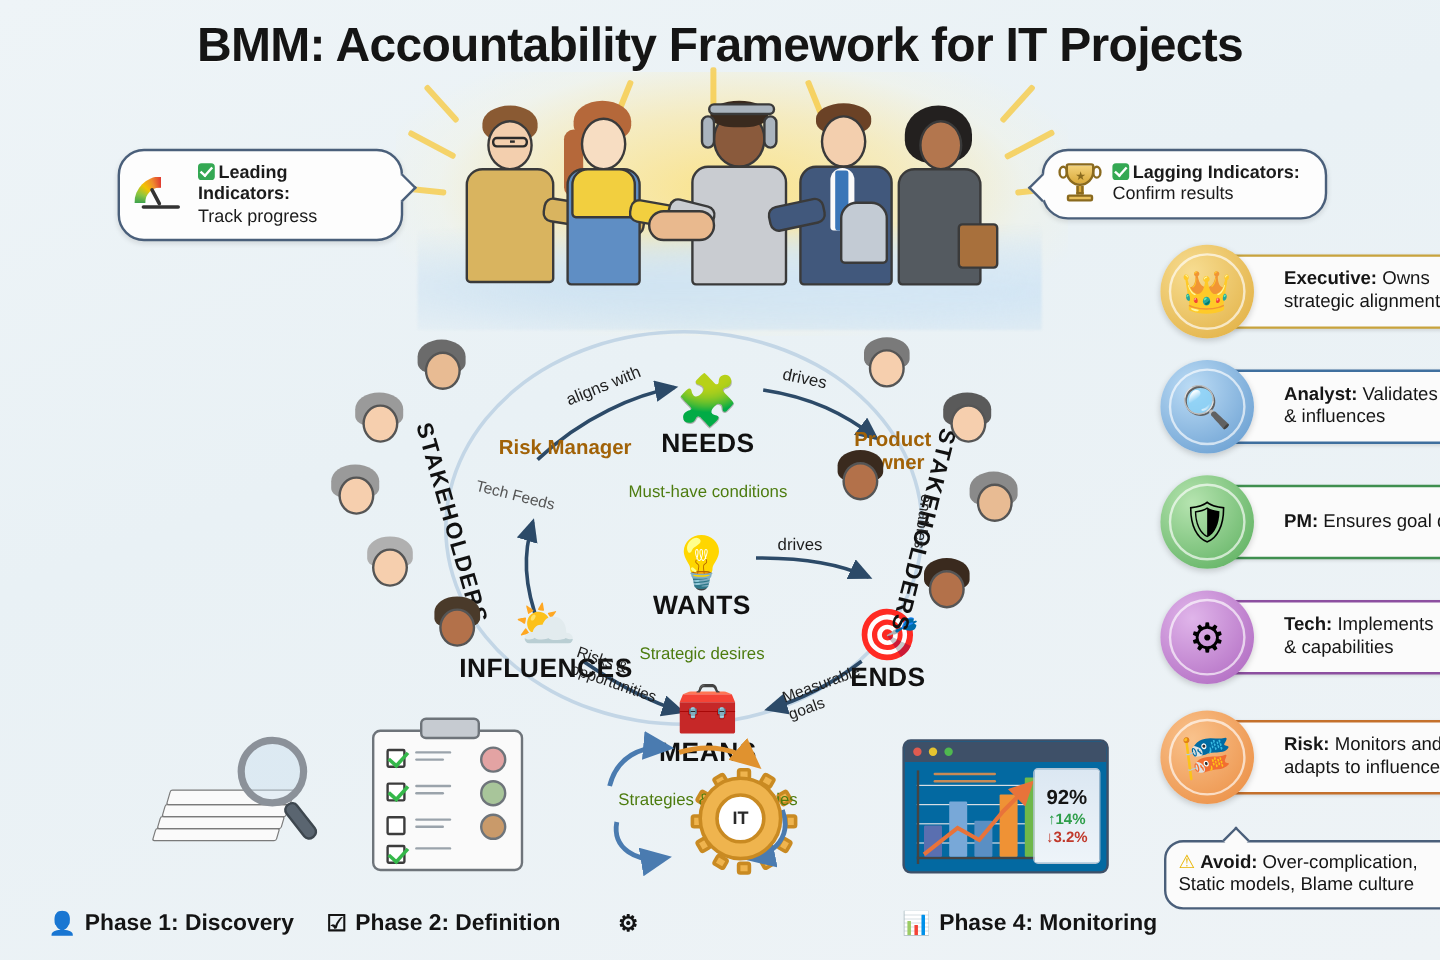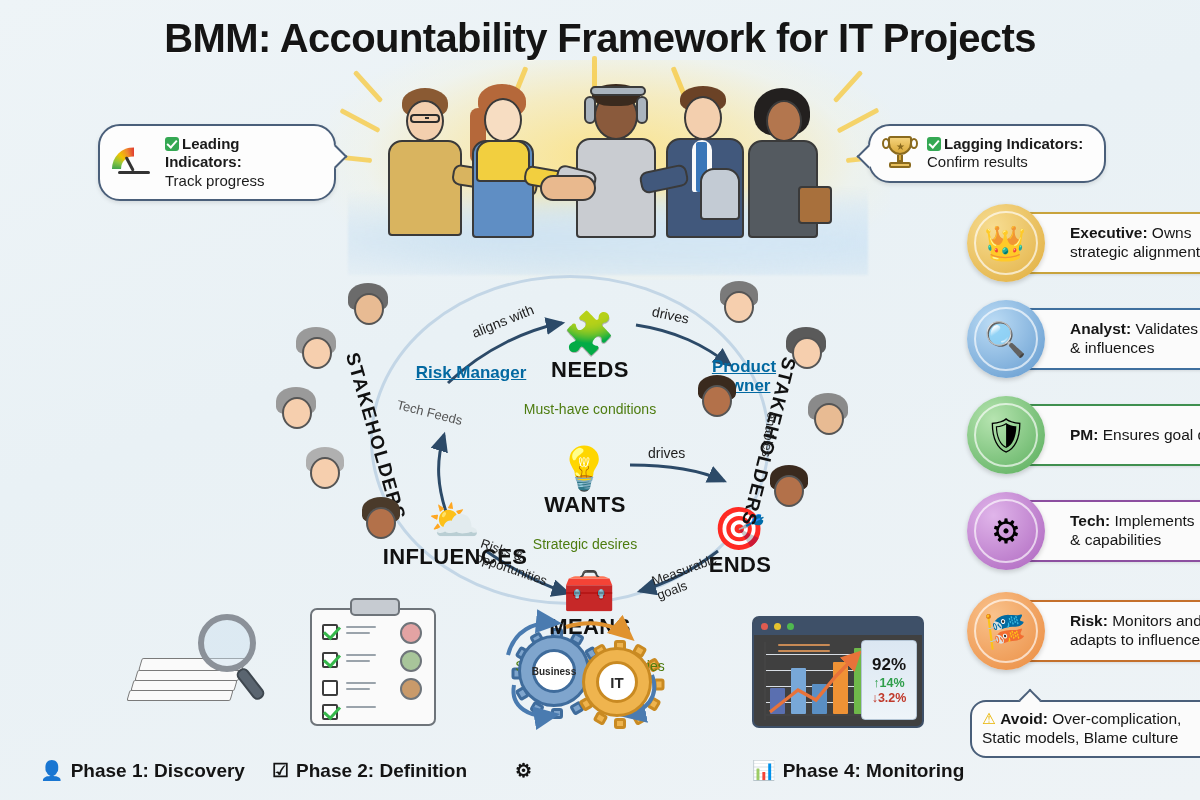--- a/index.html
+++ b/index.html
@@ -112,21 +112,21 @@
   .hicon { font-size: 42px; line-height: 1; margin-bottom: 2px; }
 
   .arrowlbl { position:absolute; font-size:14px; color:#1d1d1d; font-weight:500; }
   .vert-stake {
     position:absolute; font-weight:bold; font-size:19px; letter-spacing:1.5px; color:#111;
   }
   #stake-left { left: 62px; top: 85px; transform: rotate(74deg); transform-origin: 0 0; }
   #stake-right { left: 500px; top: 95px; transform: rotate(104deg); transform-origin: 0 0; }
   .sublbl { position:absolute; font-size:13px; color:#222; }
 
-  .role-lbl { position:absolute; font-weight:bold; font-size:17px; color:#0369a1; text-align:center;text-decoration:underline; }
+  .role-lbl { position:absolute; font-weight:bold; font-size:17px; color:#a16207; text-align:center; }
 
   .face { position:absolute; border-radius:50%; border:2px solid #555;
           background:#f6cfae; } .face.d { background:#b3714a; } .face.m { background:#e8bb93; }
   .facehair { position:absolute; border-radius:50% 50% 30% 30%; }
 
   svg.arrows { position:absolute; left:0; top:0; width:560px; height:360px; overflow:visible; }
 
   
   .rolecard {
     position:absolute; left:1024px; width:230px; height:62px;
@@ -182,21 +182,21 @@
 
   
   #p3art { left:500px; top:615px; width:180px; height:110px; }
   .gear { position:absolute; border-radius:50%; display:flex; align-items:center; justify-content:center;
           font-weight:bold; color:#2a2a2a; }
   .gear .gin { border-radius:50%; background:#fff; display:flex; align-items:center; justify-content:center; }
   .gtooth { position:absolute; border-radius:3px; }
 
   
   #p4art { left:752px; top:616px; width:172px; height:112px;
-           background:#404040; border:2.4px solid #3e5068; border-radius:7px; overflow:hidden; }
+           background:#0369a1; border:2.4px solid #3e5068; border-radius:7px; overflow:hidden; }
   .p4bar-top { position:absolute; left:0; top:0; right:0; height:17px; background:#3e5068; }
   .dot { position:absolute; top:5px; width:7px; height:7px; border-radius:50%; }
   .chartbar { position:absolute; bottom:12px; border-radius:1px; }
   .kpi { position:absolute; right:5px; top:22px; width:56px; height:80px;
          background:linear-gradient(#dbe7f2,#eef4f9); border:1.4px solid #b3c4d4; border-radius:4px;
          display:flex; flex-direction:column; align-items:center; justify-content:center; gap:1px; }
   .kpi .k1 { font-size:17px; font-weight:bold; color:#151515; }
   .kpi .k2 { font-size:12.5px; font-weight:bold; color:#2e9e4a; }
   .kpi .k3 { font-size:12.5px; font-weight:bold; color:#c0392b; }
   .gridline { position:absolute; left:10px; right:60px; height:1px; background:#d8dee4; }
@@ -457,37 +457,20 @@
         </marker>
       <marker id="ao" markerWidth="7" markerHeight="7" refX="5" refY="3" orient="auto">
           <path d="M0,0 L6.5,3 L0,6 z" fill="#e0922f"></path>
         </marker>
     </defs>
     <path d="M8,40 C14,16 34,6 56,8" stroke="#4a7bb0" stroke-width="4" fill="none" marker-end="url(#ab)"></path>
     <path d="M66,12 C92,4 116,10 130,22" stroke="#e0922f" stroke-width="4" fill="none" marker-end="url(#ao)"></path>
     <path d="M152,60 C160,82 146,96 126,100" stroke="#4a7bb0" stroke-width="4" fill="none" marker-end="url(#ab)"></path>
     <path d="M14,70 C10,92 30,104 54,100" stroke="#4a7bb0" stroke-width="4" fill="none" marker-end="url(#ab)"></path>
   </svg>
-  <div class="gear" style="left:18px; top:20px; width:72px; height:72px; background:#7fa5cd; border:3px solid #3f6c9c;">
-    <div class="gin" style="width:44px;height:44px;border:3px solid #3f6c9c;font-size:10px;">
-      <span>Business</span>
-    </div>
-  <div class="gtooth" style="width: 12px; height: 11px; background: rgb(127, 165, 205); border: 3px solid rgb(63, 108, 156); left: 30px; top: 30px; transform: rotate(0deg) translateY(-40px); z-index: -1;"></div>
-      <div class="gtooth" style="width: 12px; height: 11px; background: rgb(127, 165, 205); border: 3px solid rgb(63, 108, 156); left: 30px; top: 30px; transform: rotate(30deg) translateY(-40px); z-index: -1;"></div>
-      <div class="gtooth" style="width: 12px; height: 11px; background: rgb(127, 165, 205); border: 3px solid rgb(63, 108, 156); left: 30px; top: 30px; transform: rotate(60deg) translateY(-40px); z-index: -1;"></div>
-      <div class="gtooth" style="width: 12px; height: 11px; background: rgb(127, 165, 205); border: 3px solid rgb(63, 108, 156); left: 30px; top: 30px; transform: rotate(90deg) translateY(-40px); z-index: -1;"></div>
-      <div class="gtooth" style="width: 12px; height: 11px; background: rgb(127, 165, 205); border: 3px solid rgb(63, 108, 156); left: 30px; top: 30px; transform: rotate(120deg) translateY(-40px); z-index: -1;"></div>
-      <div class="gtooth" style="width: 12px; height: 11px; background: rgb(127, 165, 205); border: 3px solid rgb(63, 108, 156); left: 30px; top: 30px; transform: rotate(150deg) translateY(-40px); z-index: -1;"></div>
-      <div class="gtooth" style="width: 12px; height: 11px; background: rgb(127, 165, 205); border: 3px solid rgb(63, 108, 156); left: 30px; top: 30px; transform: rotate(180deg) translateY(-40px); z-index: -1;"></div>
-      <div class="gtooth" style="width: 12px; height: 11px; background: rgb(127, 165, 205); border: 3px solid rgb(63, 108, 156); left: 30px; top: 30px; transform: rotate(210deg) translateY(-40px); z-index: -1;"></div>
-      <div class="gtooth" style="width: 12px; height: 11px; background: rgb(127, 165, 205); border: 3px solid rgb(63, 108, 156); left: 30px; top: 30px; transform: rotate(240deg) translateY(-40px); z-index: -1;"></div>
-      <div class="gtooth" style="width: 12px; height: 11px; background: rgb(127, 165, 205); border: 3px solid rgb(63, 108, 156); left: 30px; top: 30px; transform: rotate(270deg) translateY(-40px); z-index: -1;"></div>
-      <div class="gtooth" style="width: 12px; height: 11px; background: rgb(127, 165, 205); border: 3px solid rgb(63, 108, 156); left: 30px; top: 30px; transform: rotate(300deg) translateY(-40px); z-index: -1;"></div>
-      <div class="gtooth" style="width: 12px; height: 11px; background: rgb(127, 165, 205); border: 3px solid rgb(63, 108, 156); left: 30px; top: 30px; transform: rotate(330deg) translateY(-40px); z-index: -1;"></div>
-    </div>
   <div class="gear" style="left:82px; top:32px; width:70px; height:70px; background:#eeb košt;"></div>
   <div class="gear" style="left:82px; top:32px; width:70px; height:70px; background:#efb44e; border:3px solid #c98a22;">
     <div class="gin" style="width:42px;height:42px;border:3px solid #c98a22;font-size:15px;text-align:center;">
       <span>IT</span>
     </div>
   <div class="gtooth" style="width: 12px; height: 11px; background: rgb(239, 180, 78); border: 3px solid rgb(201, 138, 34); left: 29px; top: 29px; transform: rotate(0deg) translateY(-39px); z-index: -1;"></div>
       <div class="gtooth" style="width: 12px; height: 11px; background: rgb(239, 180, 78); border: 3px solid rgb(201, 138, 34); left: 29px; top: 29px; transform: rotate(30deg) translateY(-39px); z-index: -1;"></div>
       <div class="gtooth" style="width: 12px; height: 11px; background: rgb(239, 180, 78); border: 3px solid rgb(201, 138, 34); left: 29px; top: 29px; transform: rotate(60deg) translateY(-39px); z-index: -1;"></div>
       <div class="gtooth" style="width: 12px; height: 11px; background: rgb(239, 180, 78); border: 3px solid rgb(201, 138, 34); left: 29px; top: 29px; transform: rotate(90deg) translateY(-39px); z-index: -1;"></div>
       <div class="gtooth" style="width: 12px; height: 11px; background: rgb(239, 180, 78); border: 3px solid rgb(201, 138, 34); left: 29px; top: 29px; transform: rotate(120deg) translateY(-39px); z-index: -1;"></div>

